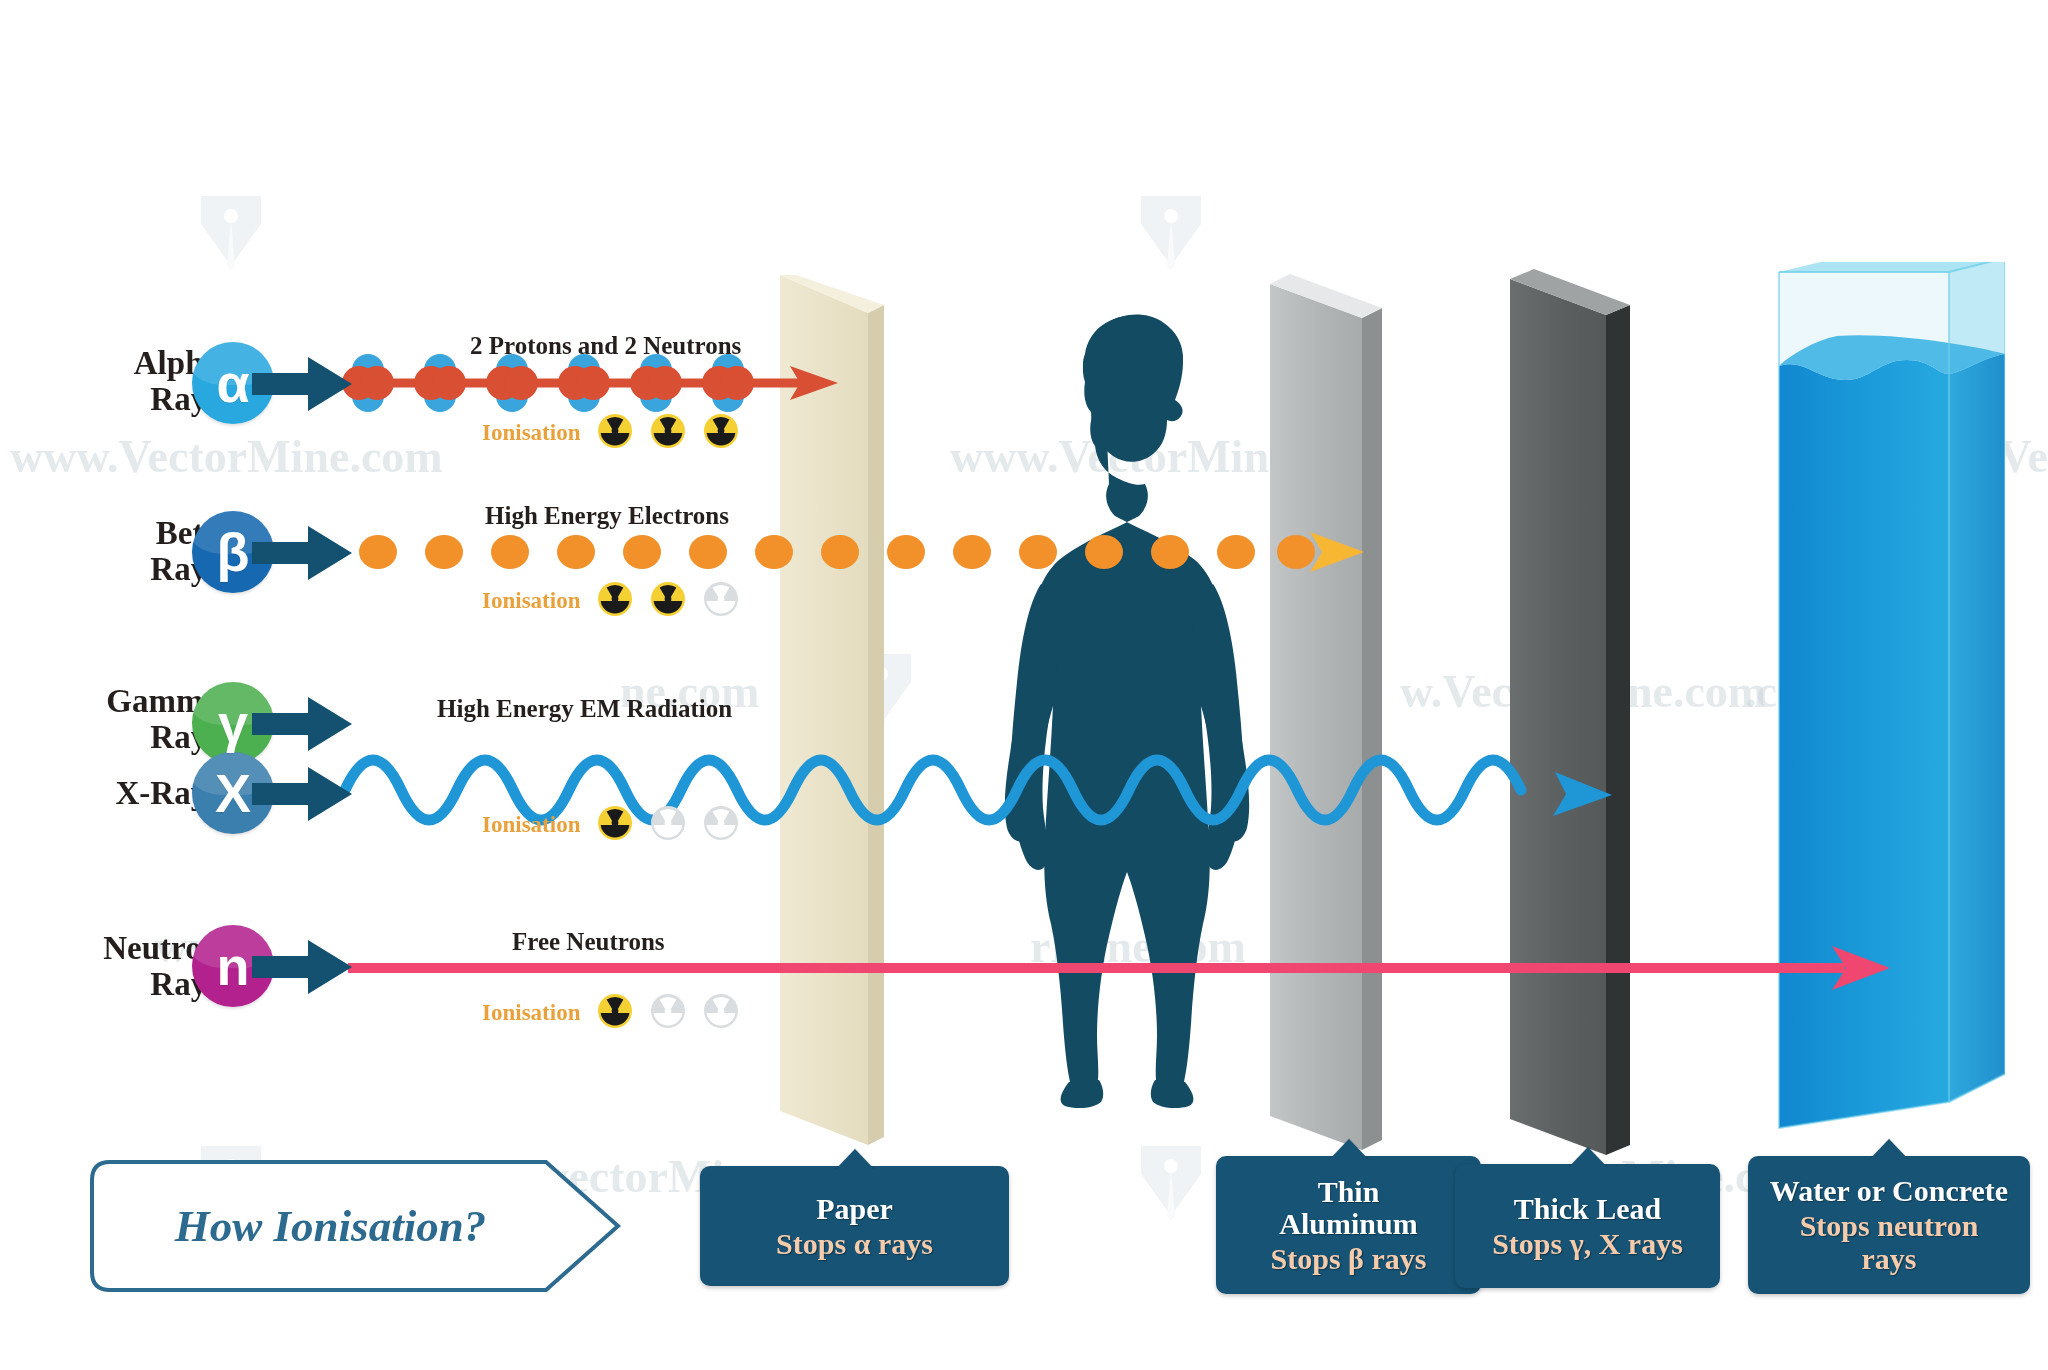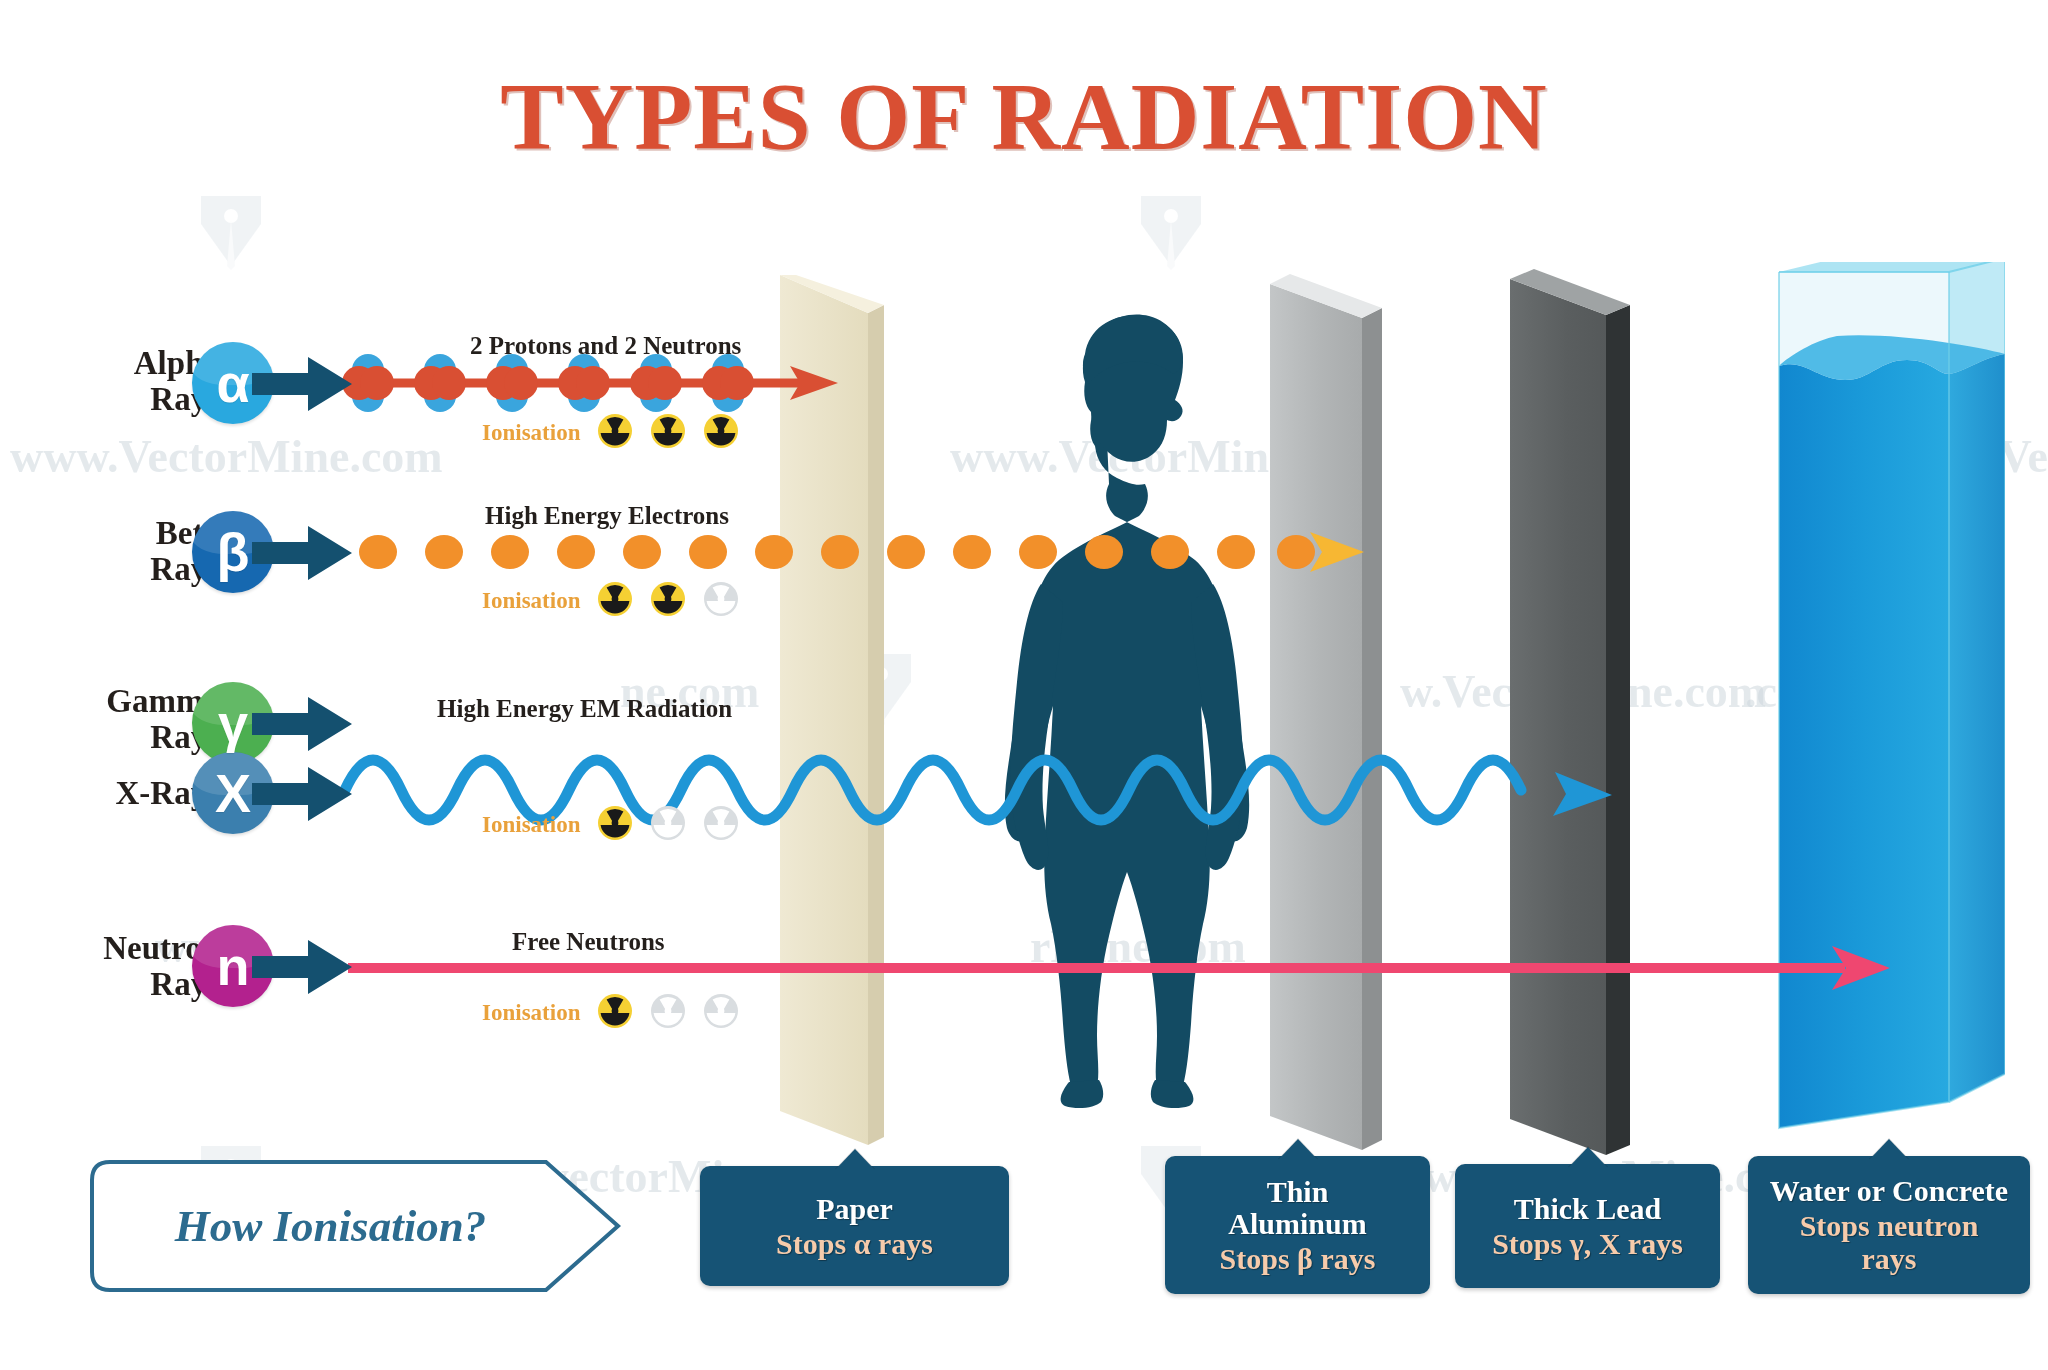--- a/index.html
+++ b/index.html
@@ -112,21 +112,20 @@
     font-family:"Liberation Serif",serif;font-weight:bold;font-size:30px;
     color:#f6cbab;line-height:33px;text-align:center;margin-top:2px;
     text-shadow:1px 1px 1px rgba(0,0,0,.35);
   }
 </style>
 </head>
 <body>
 
 <div id="stage">
 
-  <div class="title">TYPES OF RADIATION</div>
 
   <div class="wm-nib" style="left:195px;top:190px;">
     <svg width="72" height="80" viewBox="0 0 72 80">
         <path d="M6 6 H66 V34 L36 76 L6 34 Z" fill="#dfe6ea"></path>
         <circle cx="36" cy="26" r="7" fill="#ffffff"></circle>
         <path d="M36 30 L40 76 L36 80 L32 76 Z" fill="#f2f5f7"></path>
       </svg>
   </div>
   <div class="wm-nib" style="left:1135px;top:190px;">
     <svg width="72" height="80" viewBox="0 0 72 80">
@@ -595,21 +594,21 @@
 
   <div class="stopbox" style="left:700px;top:1150px;width:309px;height:140px;">
     <div class="bub"></div>
     <div class="notch"></div>
     <div class="inner">
       <div class="mat">Paper</div>
       <div class="stp">Stops α rays</div>
     </div>
   </div>
 
-  <div class="stopbox" style="left:1165px;top:1140px;width:265px;height:150px;">
+  <div class="stopbox" style="left:1216px;top:1140px;width:265px;height:150px;">
     <div class="bub" style="height:138px;"></div>
     <div class="notch"></div>
     <div class="inner" style="height:138px;">
       <div class="mat">Thin</div>
       <div class="mat">Aluminum</div>
       <div class="stp">Stops β rays</div>
     </div>
   </div>
 
   <div class="stopbox" style="left:1455px;top:1148px;width:265px;height:142px;">

